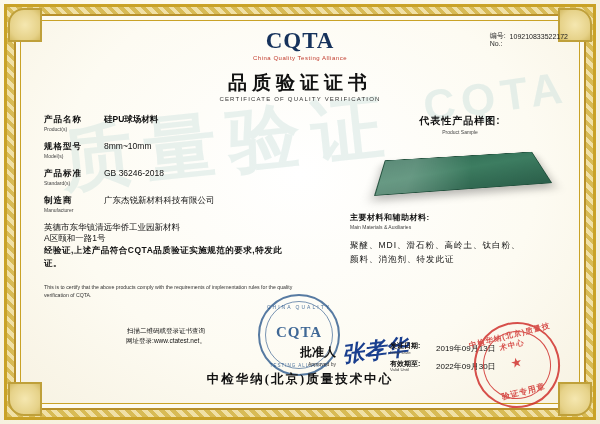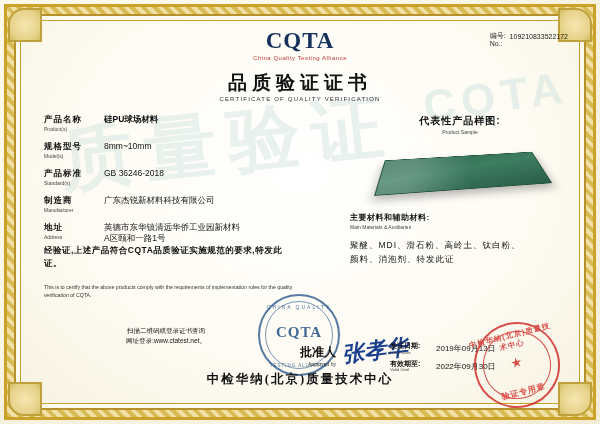--- a/index.html
+++ b/index.html
@@ -286,24 +286,20 @@
 
       <div class="frow">
         <div class="fkey">
           <span class="cn">制造商</span>
           <span class="en">Manufacturer</span>
         </div>
         <div class="fval">广东杰锐新材料科技有限公司</div>
       </div>
 
       <div class="frow">
-        <div class="fkey">
-          <span class="cn">地址</span>
-          <span class="en">Address</span>
-        </div>
         <div class="fval" style="white-space:pre-line">英德市东华镇清远华侨工业园新材料
 A区颐和一路1号</div>
       </div>
 
     </div>
 
     <div class="sample-head">
       <div class="cn">代表性产品样图:</div>
       <div class="en">Product Sample</div>
     </div>

